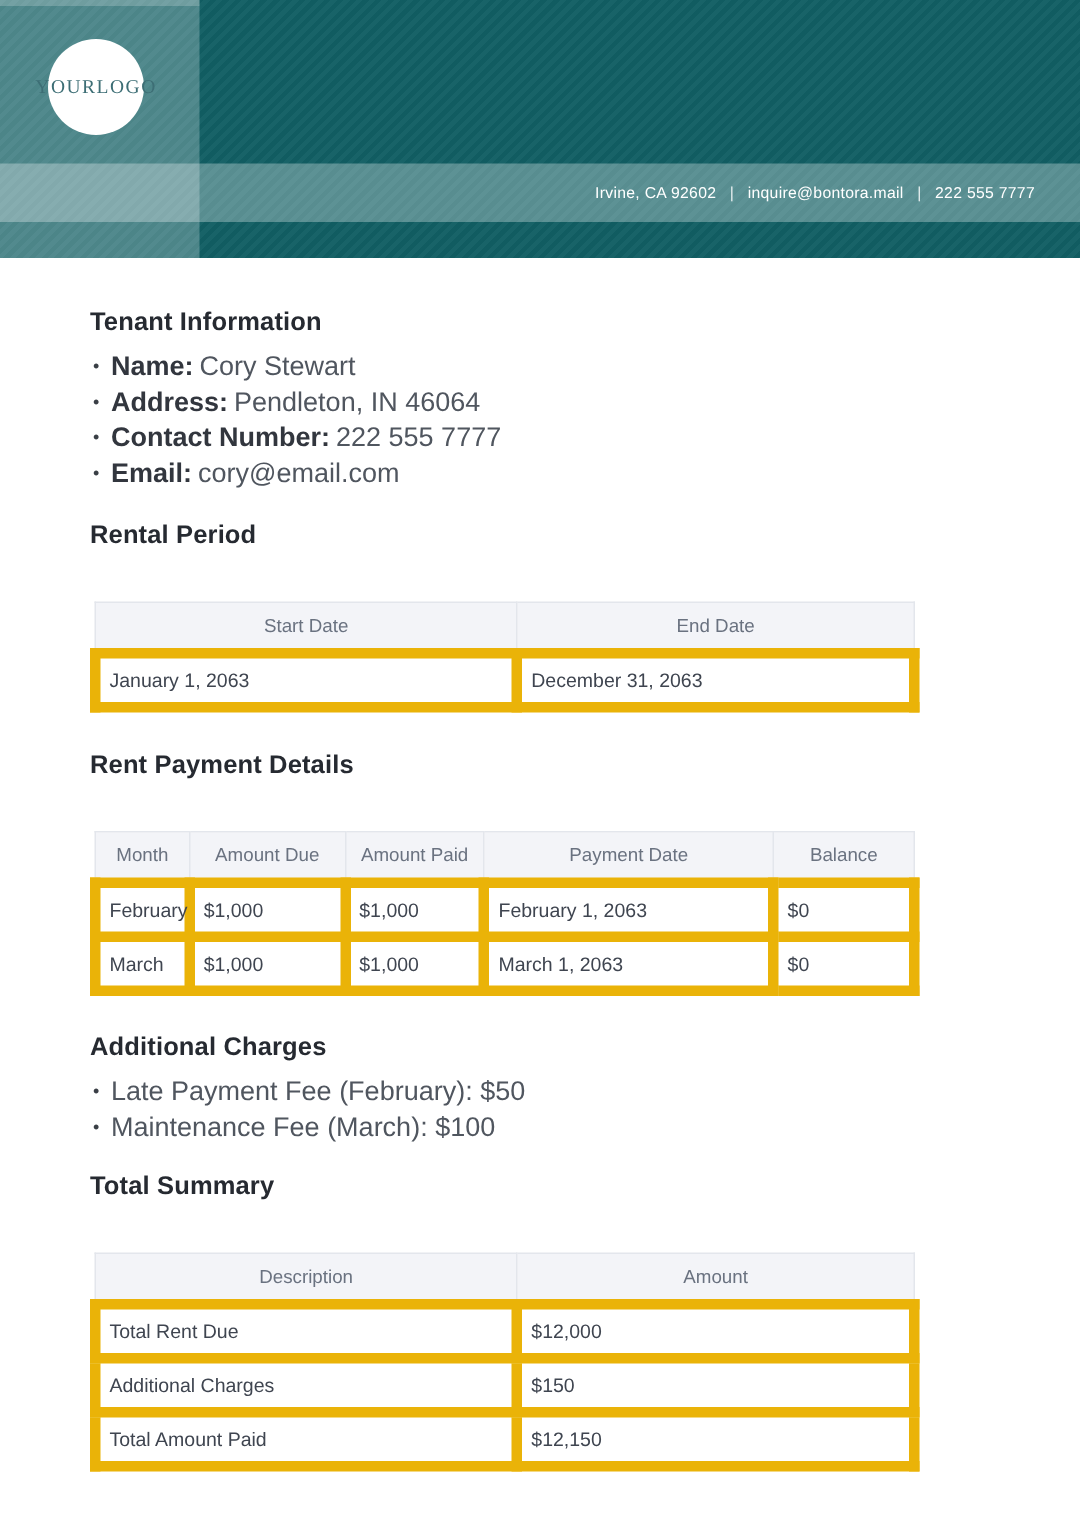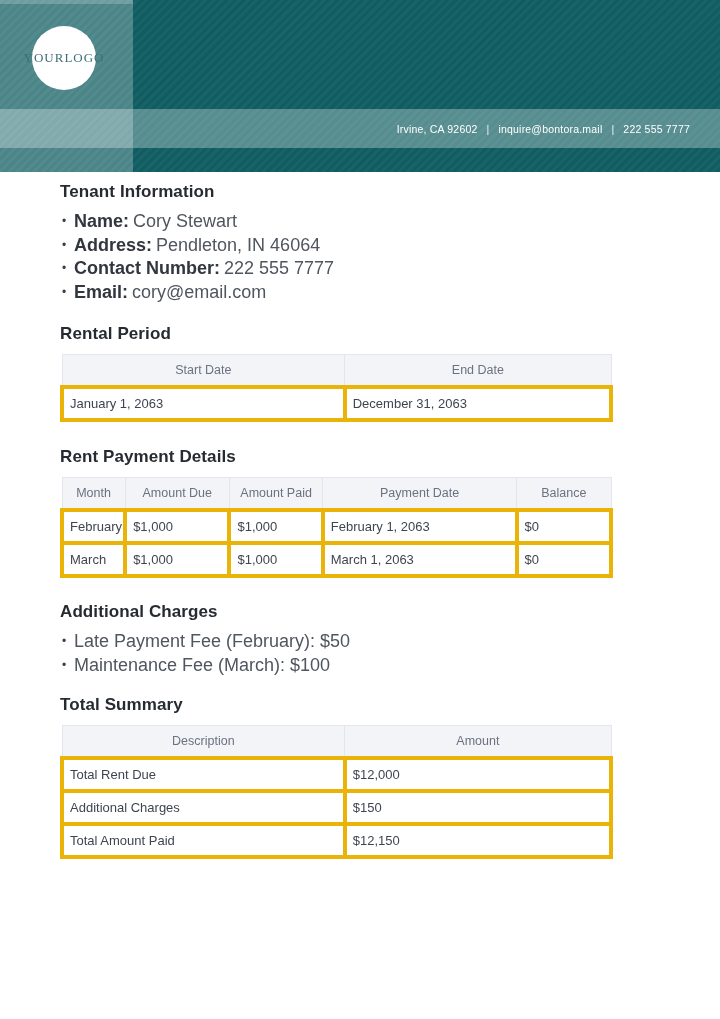--- a/index.html
+++ b/index.html
@@ -48,49 +48,49 @@
   main { padding:0 107px 0 60px; }
   h1 {
     margin-top:93px; text-align:center;
     font-size:24px; line-height:28px; font-weight:bold; color:#23272e;
     letter-spacing:0.2px;
   }
   h2 {
     font-size:17px; line-height:20px; font-weight:bold; color:#262a31;
     letter-spacing:0.1px;
   }
-  section.sec-tenant    { margin-top:10px; }
+  section.sec-tenant    { margin-top:33px; }
   section.sec-rental    { margin-top:20px; }
   section.sec-payment   { margin-top:25px; }
   section.sec-additional{ margin-top:24px; }
   section.sec-summary   { margin-top:18px; }
 
   ul { list-style:none; margin-top:8px; }
   li {
     position:relative; padding-left:14px;
     font-size:18px; line-height:23.5px; color:#50565f;
   }
   li::before {
     content:"\2022"; position:absolute; left:2px; top:0;
     color:#3a3f46; font-size:12px;
   }
   li .lbl { font-weight:bold; color:#32363e; }
   li .val { margin-left:4px; }
 
   table {
     width:100%; border-collapse:collapse; table-layout:fixed;
-    margin-top:10px;
+    margin-top:34px;
   }
   th {
     background:#f3f4f8; border:1px solid #e3e6ec;
     font-weight:normal; font-size:12.5px; color:#6a7280;
     text-align:center; padding:8px 6px;
   }
   td {
-    background:#ffffff; border:4px solid #eab308;
+    background:#ffffff; border:7px solid #eab308;
     font-size:13px; color:#3f4550;
     text-align:left; padding:7px 6px;
   }
   
   .t-rental col.c1   { width:51.5%; } .t-rental col.c2   { width:48.5%; }
   .t-summary col.c1  { width:51.5%; } .t-summary col.c2  { width:48.5%; }
   .t-payment col.c1 { width:11.5%; }
   .t-payment col.c2 { width:19%; }
   .t-payment col.c3 { width:17%; }
   .t-payment col.c4 { width:35.3%; }

